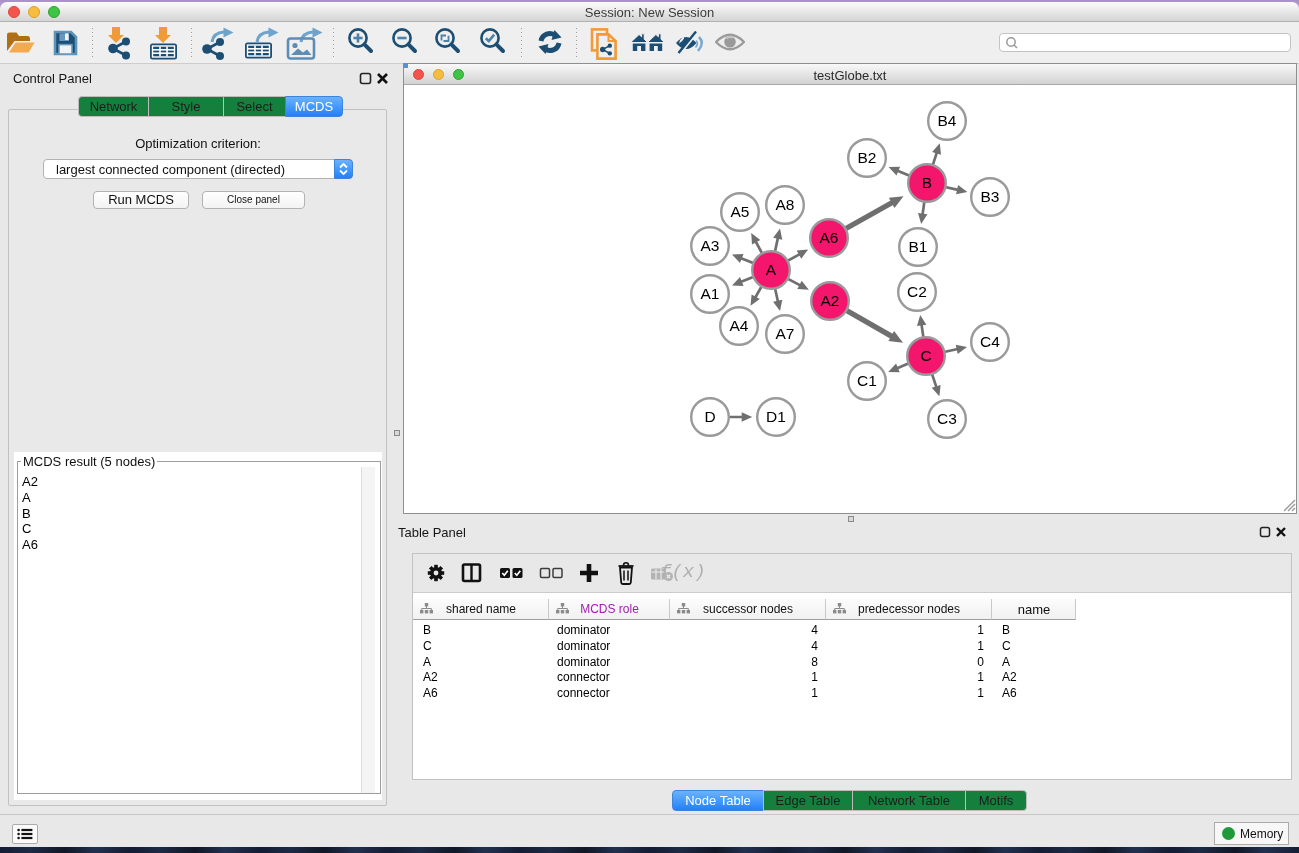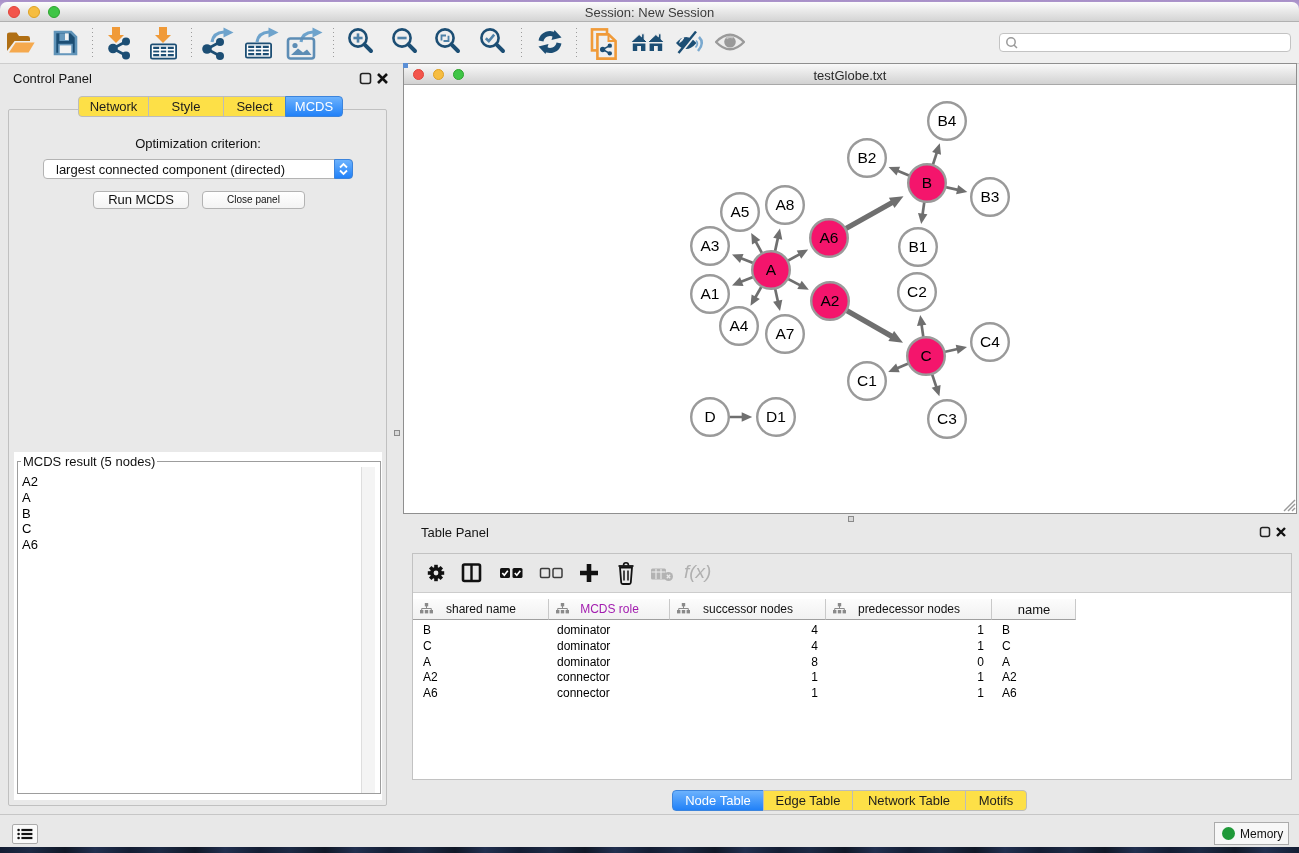--- a/index.html
+++ b/index.html
@@ -1,21 +1,21 @@
 <!DOCTYPE html>
 <html><head><meta charset="utf-8"><style>
 *{margin:0;padding:0;box-sizing:border-box}
 html,body{width:1299px;height:853px;overflow:hidden}
 body{position:relative;background:#e8e8e8;font-family:"Liberation Sans",sans-serif;-webkit-font-smoothing:antialiased}
 .abs{position:absolute}
 .vsep{width:1px;background-image:repeating-linear-gradient(#9c9c9c 0,#9c9c9c 1px,transparent 1px,transparent 4px)}
 .light{width:12px;height:12px;border-radius:50%}
 .txt{white-space:nowrap}
 .seg{position:absolute;display:flex}
-.seg div{border:1px solid #bcbcbc;background:#fde047;font-size:13px;color:#1d1d1d;text-align:center;margin-left:-1px}
+.seg div{border:1px solid #bcbcbc;background:#15803d;font-size:13px;color:#1d1d1d;text-align:center;margin-left:-1px}
 .seg div:first-child{border-radius:4px 0 0 4px;margin-left:0}
 .seg div:last-child{border-radius:0 4px 4px 0}
 .seg .sel{background:linear-gradient(#6cb2fd,#2181f8);border-color:#3c84dc;color:#fff}
 </style></head><body>
 <div class="abs" style="left:0;top:0;width:1299px;height:14px;background:linear-gradient(#a78fc8,#c9b6dd)"></div>
 <div class="abs" style="left:0;top:2px;width:1299px;height:20px;background:linear-gradient(#fcfcfc,#d4d4d4);border-bottom:1px solid #b1b1b1;border-radius:7px 7px 0 0"></div>
 <div class="abs" style="left:0;top:22px;width:1299px;height:1px;background:#efefef"></div>
 <div class="abs light" style="left:8px;top:6px;background:#f3554c;border:0.5px solid #e0443a"></div>
 <div class="abs light" style="left:28px;top:6px;background:#f6bd41;border:0.5px solid #dfa123"></div>
 <div class="abs light" style="left:48px;top:6px;background:#3fc546;border:0.5px solid #2da42e"></div>
@@ -277,21 +277,21 @@
 <text x="372.0" y="335.8" font-size="15.5" text-anchor="middle" fill="#000">D1</text>
 </svg>
 <svg class="abs" style="left:1280px;top:496px" width="16" height="16" viewBox="0 0 16 16">
     <line x1="4" y1="15" x2="15" y2="4" stroke="#9a9a9a" stroke-width="1.4"></line>
     <line x1="8" y1="15" x2="15" y2="8" stroke="#9a9a9a" stroke-width="1.4"></line>
     <line x1="12" y1="15" x2="15" y2="12" stroke="#9a9a9a" stroke-width="1.4"></line>
   </svg>
 <div class="abs" style="left:394px;top:430px;width:6px;height:6px;background:#d8d8d8;border:1px solid #8a8a8a"></div>
 <div class="abs" style="left:848px;top:516px;width:6px;height:6px;background:#d8d8d8;border:1px solid #8a8a8a"></div>
 <div class="abs" style="left:403px;top:63px;width:5px;height:5px;background:#5b8fd6"></div>
-<div class="abs txt" style="left:421px;top:525px;font-size:13px;color:#161616">Table Panel</div>
+<div class="abs txt" style="left:398px;top:525px;font-size:13px;color:#161616">Table Panel</div>
 <svg class="abs" style="left:1259px;top:526px" width="12" height="12" viewBox="0 0 12 12">
     <rect x="1.5" y="1.5" width="9" height="9" rx="2" fill="none" stroke="#222" stroke-width="1.5"></rect>
   </svg>
 <svg class="abs" style="left:1275px;top:526px" width="12" height="12" viewBox="0 0 12 12">
     <path d="M2,2 L10,10 M10,2 L2,10" stroke="#111" stroke-width="2.4"></path>
   </svg>
 <div class="abs" style="left:412px;top:553px;width:880px;height:227px;background:#fff;border:1px solid #c2c2c2"></div>
 <div class="abs" style="left:413px;top:554px;width:878px;height:39px;background:#e8e8e8;border-bottom:1px solid #cccccc"></div>
 <svg class="abs" style="left:425px;top:562px" width="22" height="22" viewBox="0 0 22 22">
     <line x1="11" y1="11" x2="19.2" y2="11.0" stroke="#111" stroke-width="3.6"></line>
@@ -330,21 +330,21 @@
     <line x1="12" y1="9.5" x2="12" y2="19.5" stroke="#111" stroke-width="1.5"></line>
   </svg>
 <svg class="abs" style="left:650px;top:567px" width="24" height="14" viewBox="0 0 24 14">
     <rect x="1" y="1.5" width="15" height="11" rx="1.5" fill="#b3b3b3"></rect>
     <line x1="1.5" y1="5" x2="15.5" y2="5" stroke="#e8e8e8" stroke-width="1.2"></line>
     <line x1="6" y1="2" x2="6" y2="12" stroke="#e8e8e8" stroke-width="1.2"></line>
     <line x1="11" y1="2" x2="11" y2="12" stroke="#e8e8e8" stroke-width="1.2"></line>
     <circle cx="18.5" cy="9.5" r="4.5" fill="#b3b3b3"></circle>
     <path d="M16.8,7.8 L20.2,11.2 M20.2,7.8 L16.8,11.2" stroke="#e8e8e8" stroke-width="1.3"></path>
   </svg>
-<div class="abs" style="left:684px;top:561px;width:36px;height:24px;font-family:Liberation Sans, sans-serif;font-style:italic;font-size:19px;color:#b0b0b0">f(x)</div>
+<div class="abs" style="left:660px;top:561px;width:36px;height:24px;font-family:Liberation Mono, monospace;font-style:italic;font-size:19px;color:#b0b0b0">f(x)</div>
 <div class="abs" style="left:413px;top:599px;width:136px;height:21px;background:linear-gradient(#fcfcfc,#f1f1f1);border-right:1px solid #c9c9c9;border-bottom:1px solid #9f9f9f"></div>
 <div class="abs txt" style="left:413px;top:602px;width:136px;text-align:center;font-size:12px;color:#111">shared name</div>
 <svg class="abs" style="left:420px;top:603px" width="13" height="12" viewBox="0 0 13 12">
     <rect x="4.8" y="0" width="3.4" height="3.4" fill="#8a8a8a"></rect>
     <line x1="6.5" y1="3" x2="6.5" y2="5.5" stroke="#8a8a8a" stroke-width="1"></line>
     <line x1="1.7" y1="5.5" x2="11.3" y2="5.5" stroke="#8a8a8a" stroke-width="1"></line>
     <line x1="1.7" y1="5.5" x2="1.7" y2="7" stroke="#8a8a8a" stroke-width="1"></line>
     <line x1="11.3" y1="5.5" x2="11.3" y2="7" stroke="#8a8a8a" stroke-width="1"></line>
     <rect x="0" y="7" width="3.4" height="3.4" fill="#8a8a8a"></rect>
     <rect x="4.8" y="7" width="3.4" height="3.4" fill="#8a8a8a"></rect>

